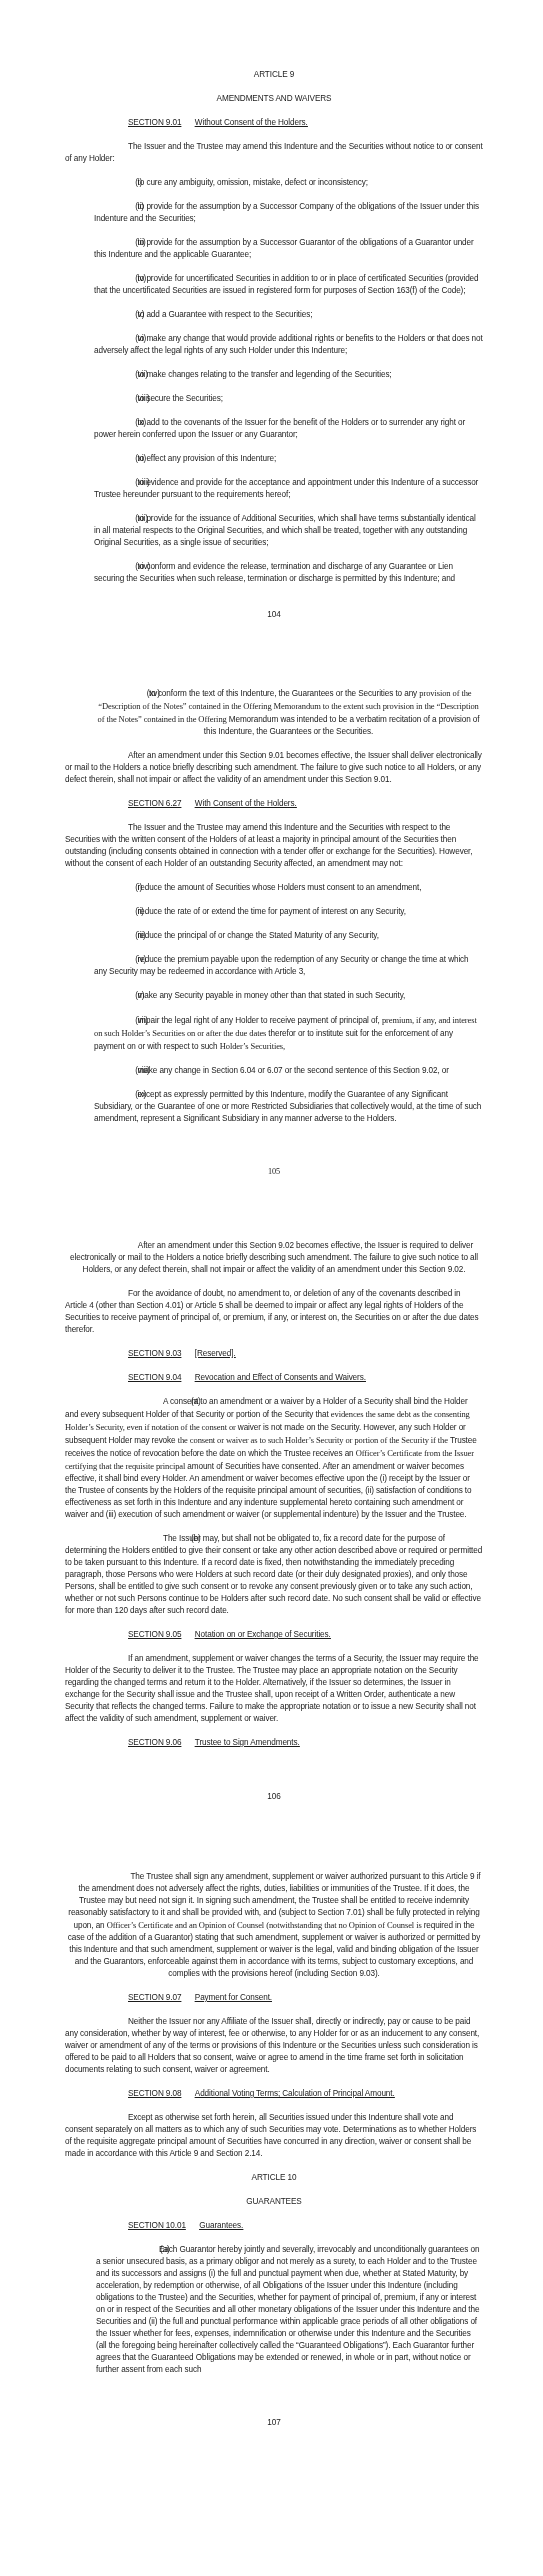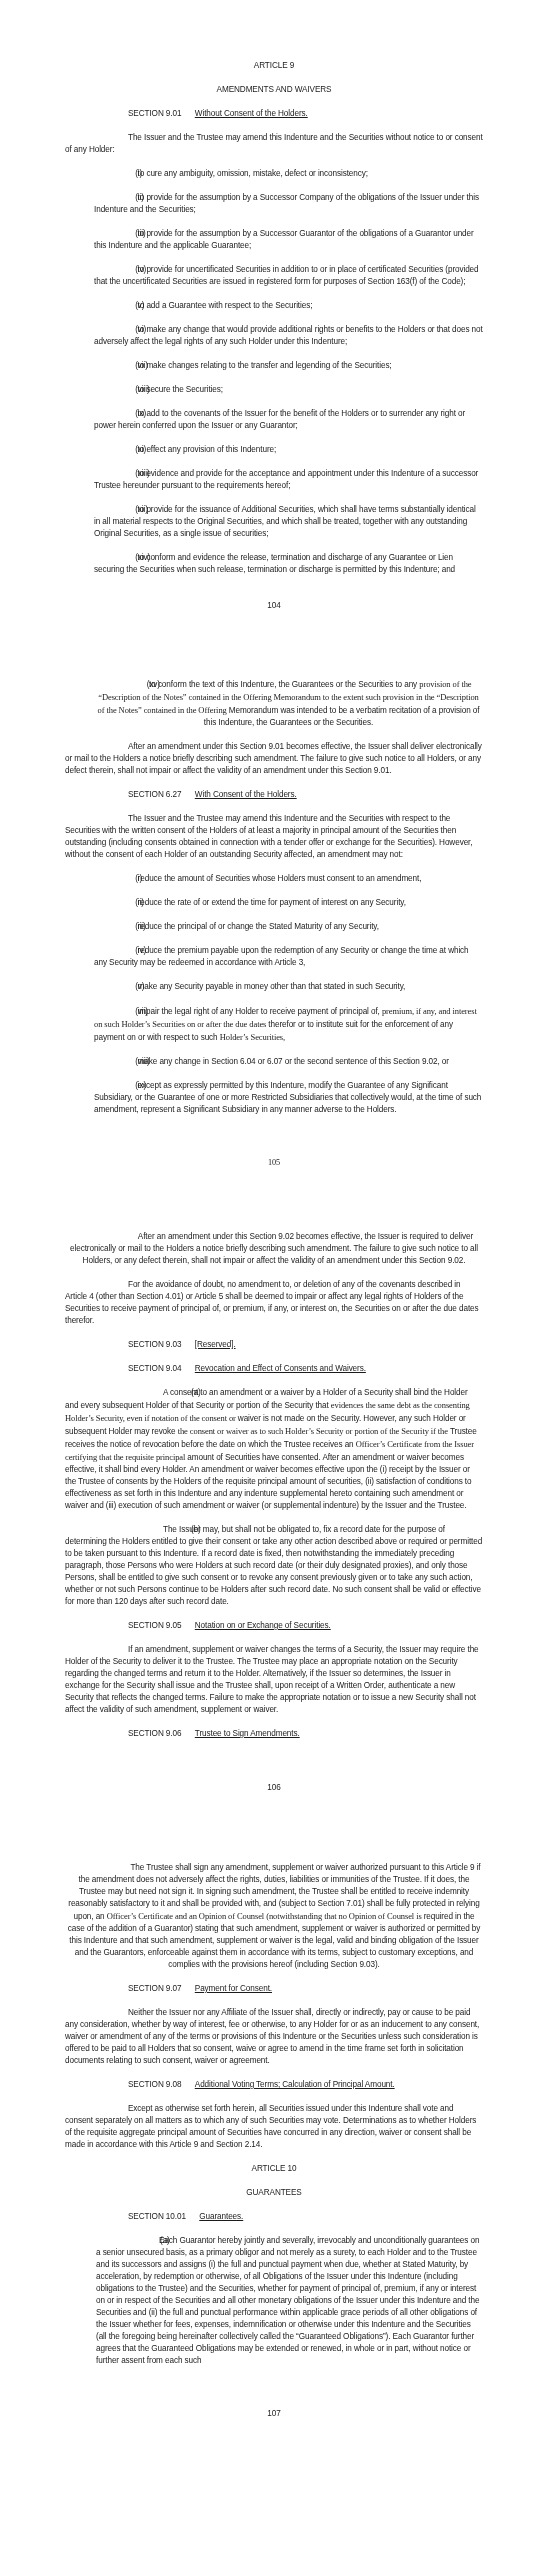--- a/index.html
+++ b/index.html
@@ -5,24 +5,24 @@
   html { background:#ffffff; }
   body {
     margin:0;
     width:544px;
     background:#ffffff;
     color:#1b1b1b;
     font:8.2px/12px "Liberation Sans", sans-serif;
     letter-spacing:-0.1px;
   }
   .doc { width:418px; margin:0 0 0 65px; padding-top:52px; }
-  .page > :first-child { margin-top:8px;text-align:center; }
+  .page > :first-child { margin-top:17px;text-align:center; }
 
   .article { text-align:center; margin:12px 0; }
-  .section-heading { margin:12px 0; padding-left:63px; }
+  .section-heading { margin:12px 0; padding-left:63px;text-decoration:underline; }
   .section-title { margin-left:13.4px; text-decoration:underline; text-underline-offset:1px; }
 
   .para { margin:12px 0; text-indent:63px; }
   .pmarker { display:inline-block; width:35px; }
 
   .block-para { margin:12px 0 12px 31px; text-indent:32px; }
   .bmarker { display:inline-block; width:31px; }
 
   .clause { margin:12px 0 12px 29px; text-indent:20.6px; }
   .cmarker { display:inline-block; width:23px; }

